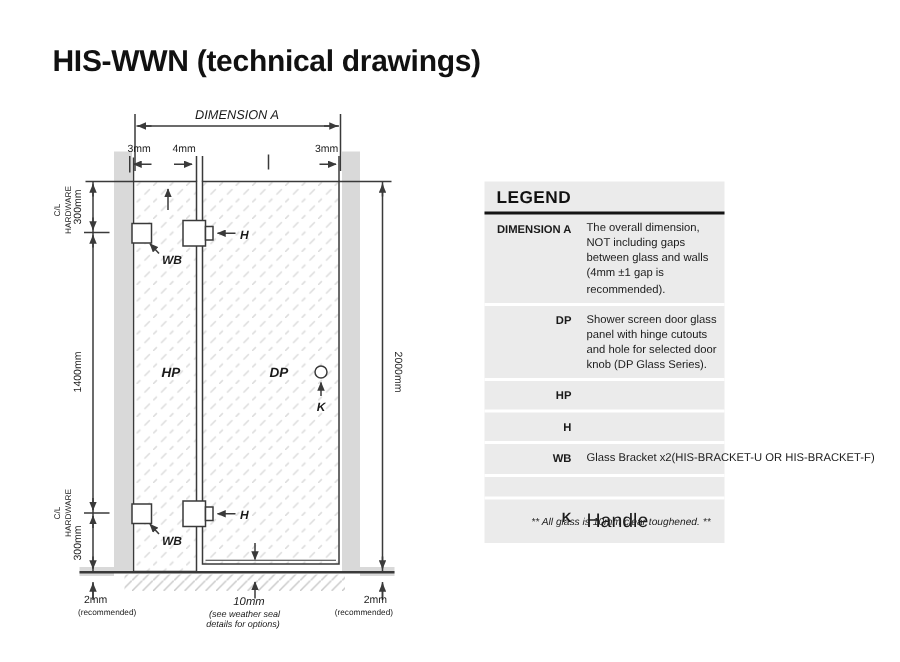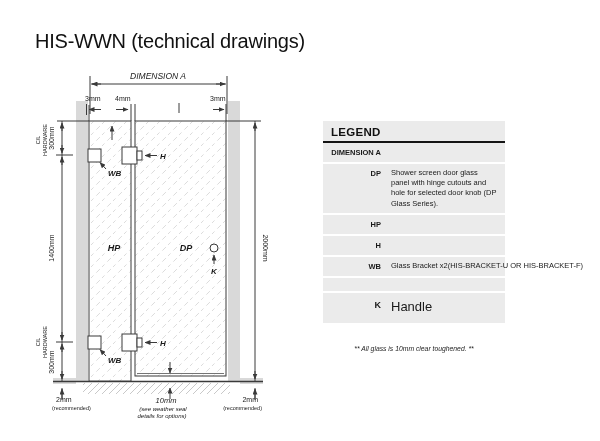--- a/index.html
+++ b/index.html
@@ -3,27 +3,27 @@
 <meta charset="utf-8">
 <style>
   html,body{margin:0;padding:0;}
   body{
     width:600px;height:441px;position:relative;background:#ffffff;
     font-family:"Liberation Sans","DejaVu Sans",sans-serif;color:#1a1a1a;
     overflow:hidden;
   }
   .page-title{
     position:absolute;left:35px;top:30px;margin:0;
-    font-size:20px;font-weight:normal;letter-spacing:-0.2px;color:#111;
+    font-size:20px;font-weight:bold;letter-spacing:-0.2px;color:#111;
   }
   .drawing{position:absolute;left:25px;top:58px;width:300px;height:383px;}
 
   
   .legend{
-    position:absolute;left:323px;top:121px;width:182px;
+    position:absolute;left:323px;top:121px;width:160px;
     background:#ebebeb;
   }
   .legend-header{
     font-weight:bold;font-size:11.5px;letter-spacing:0.3px;
     padding:5px 8px 3px 8px;border-bottom:2px solid #141414;color:#111;
   }
   .legend-row{display:flex;border-bottom:2px solid #ffffff;padding:4px 0 4px 0;}
   .legend-row .term{
     flex:none;width:58px;text-align:right;font-weight:bold;
     font-size:7.5px;line-height:1.35;padding-top:1px;
@@ -194,20 +194,21 @@
     <path d="M189 206 L189 197" stroke="#3a3a3a" stroke-width="1" marker-end="url(#ah)" fill="none"></path>
   </g>
   <text class="lbl-it" x="189" y="216" text-anchor="middle">K</text>
 </svg>
 
 <div class="legend">
   <div class="legend-header">LEGEND</div>
 
   <div class="legend-row">
     <div class="term">DIMENSION A</div>
+    <div class="desc">The overall dimension, NOT including gaps between glass and walls (4mm ±1 gap is recommended).</div>
   </div>
   <div class="legend-row">
     <div class="term">DP</div>
     <div class="desc">Shower screen door glass panel with hinge cutouts and hole for selected door knob (DP Glass Series).</div>
   </div>
   <div class="legend-row">
     <div class="term">HP</div>
   </div>
   <div class="legend-row">
     <div class="term">H</div>

